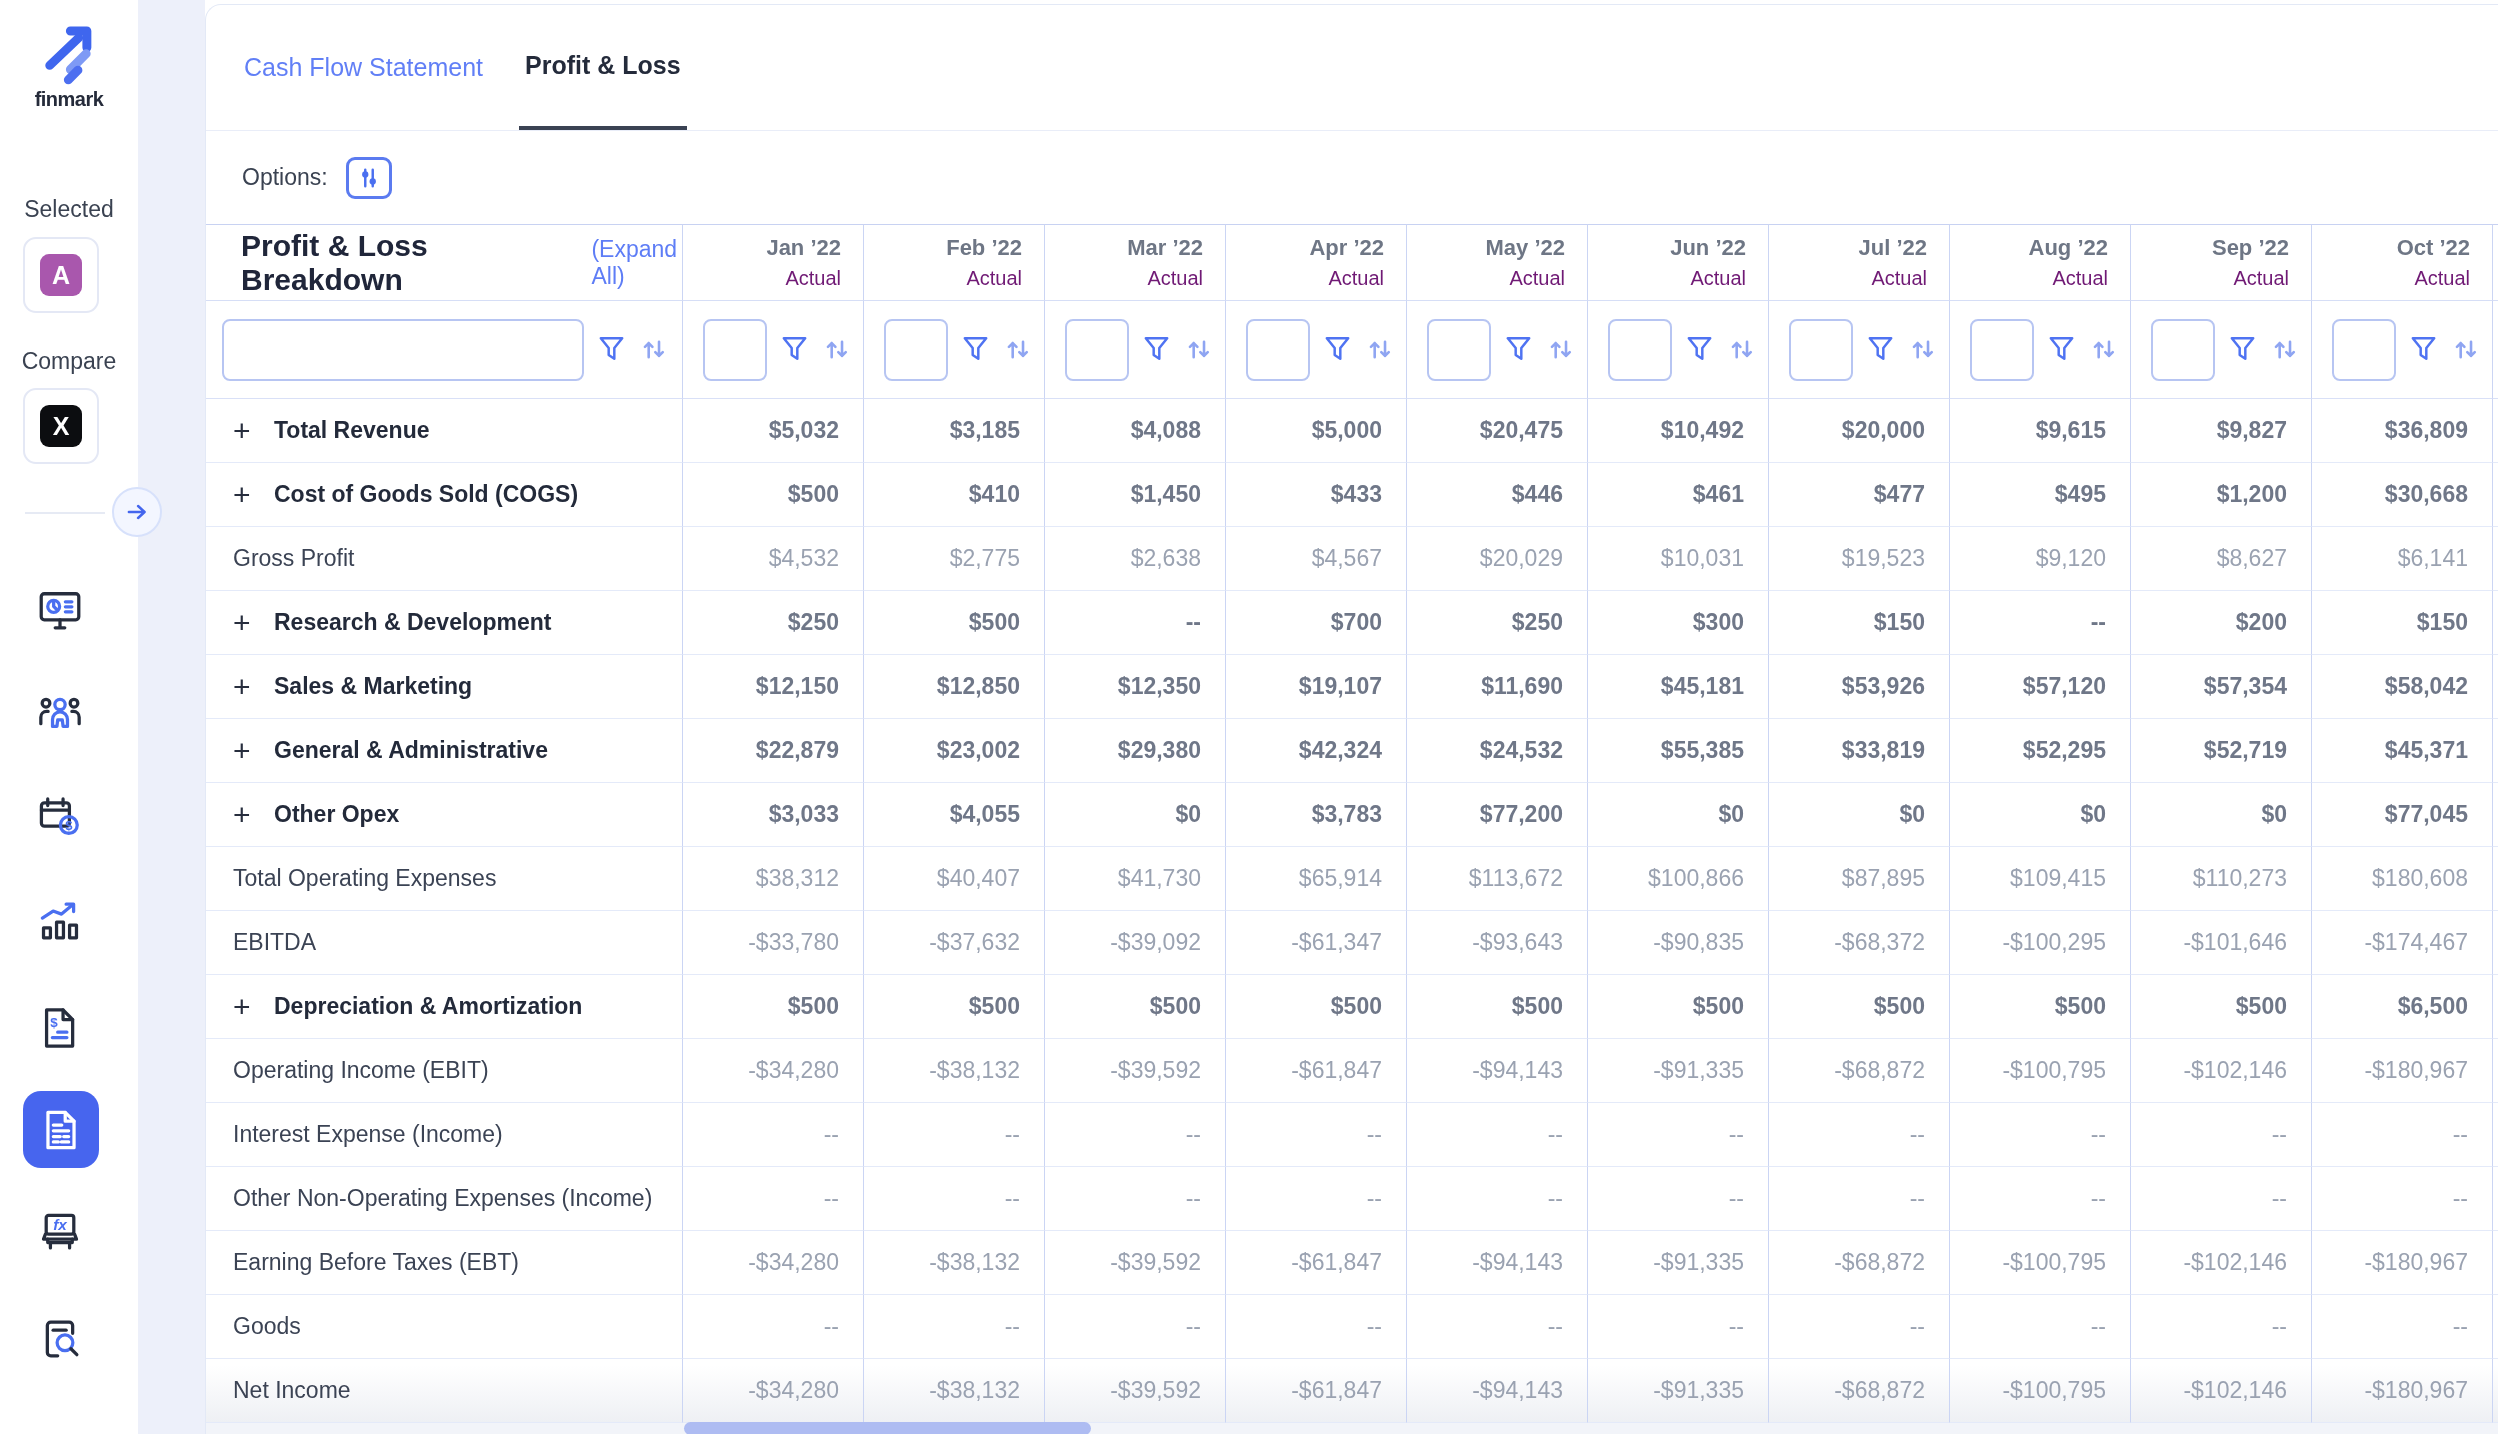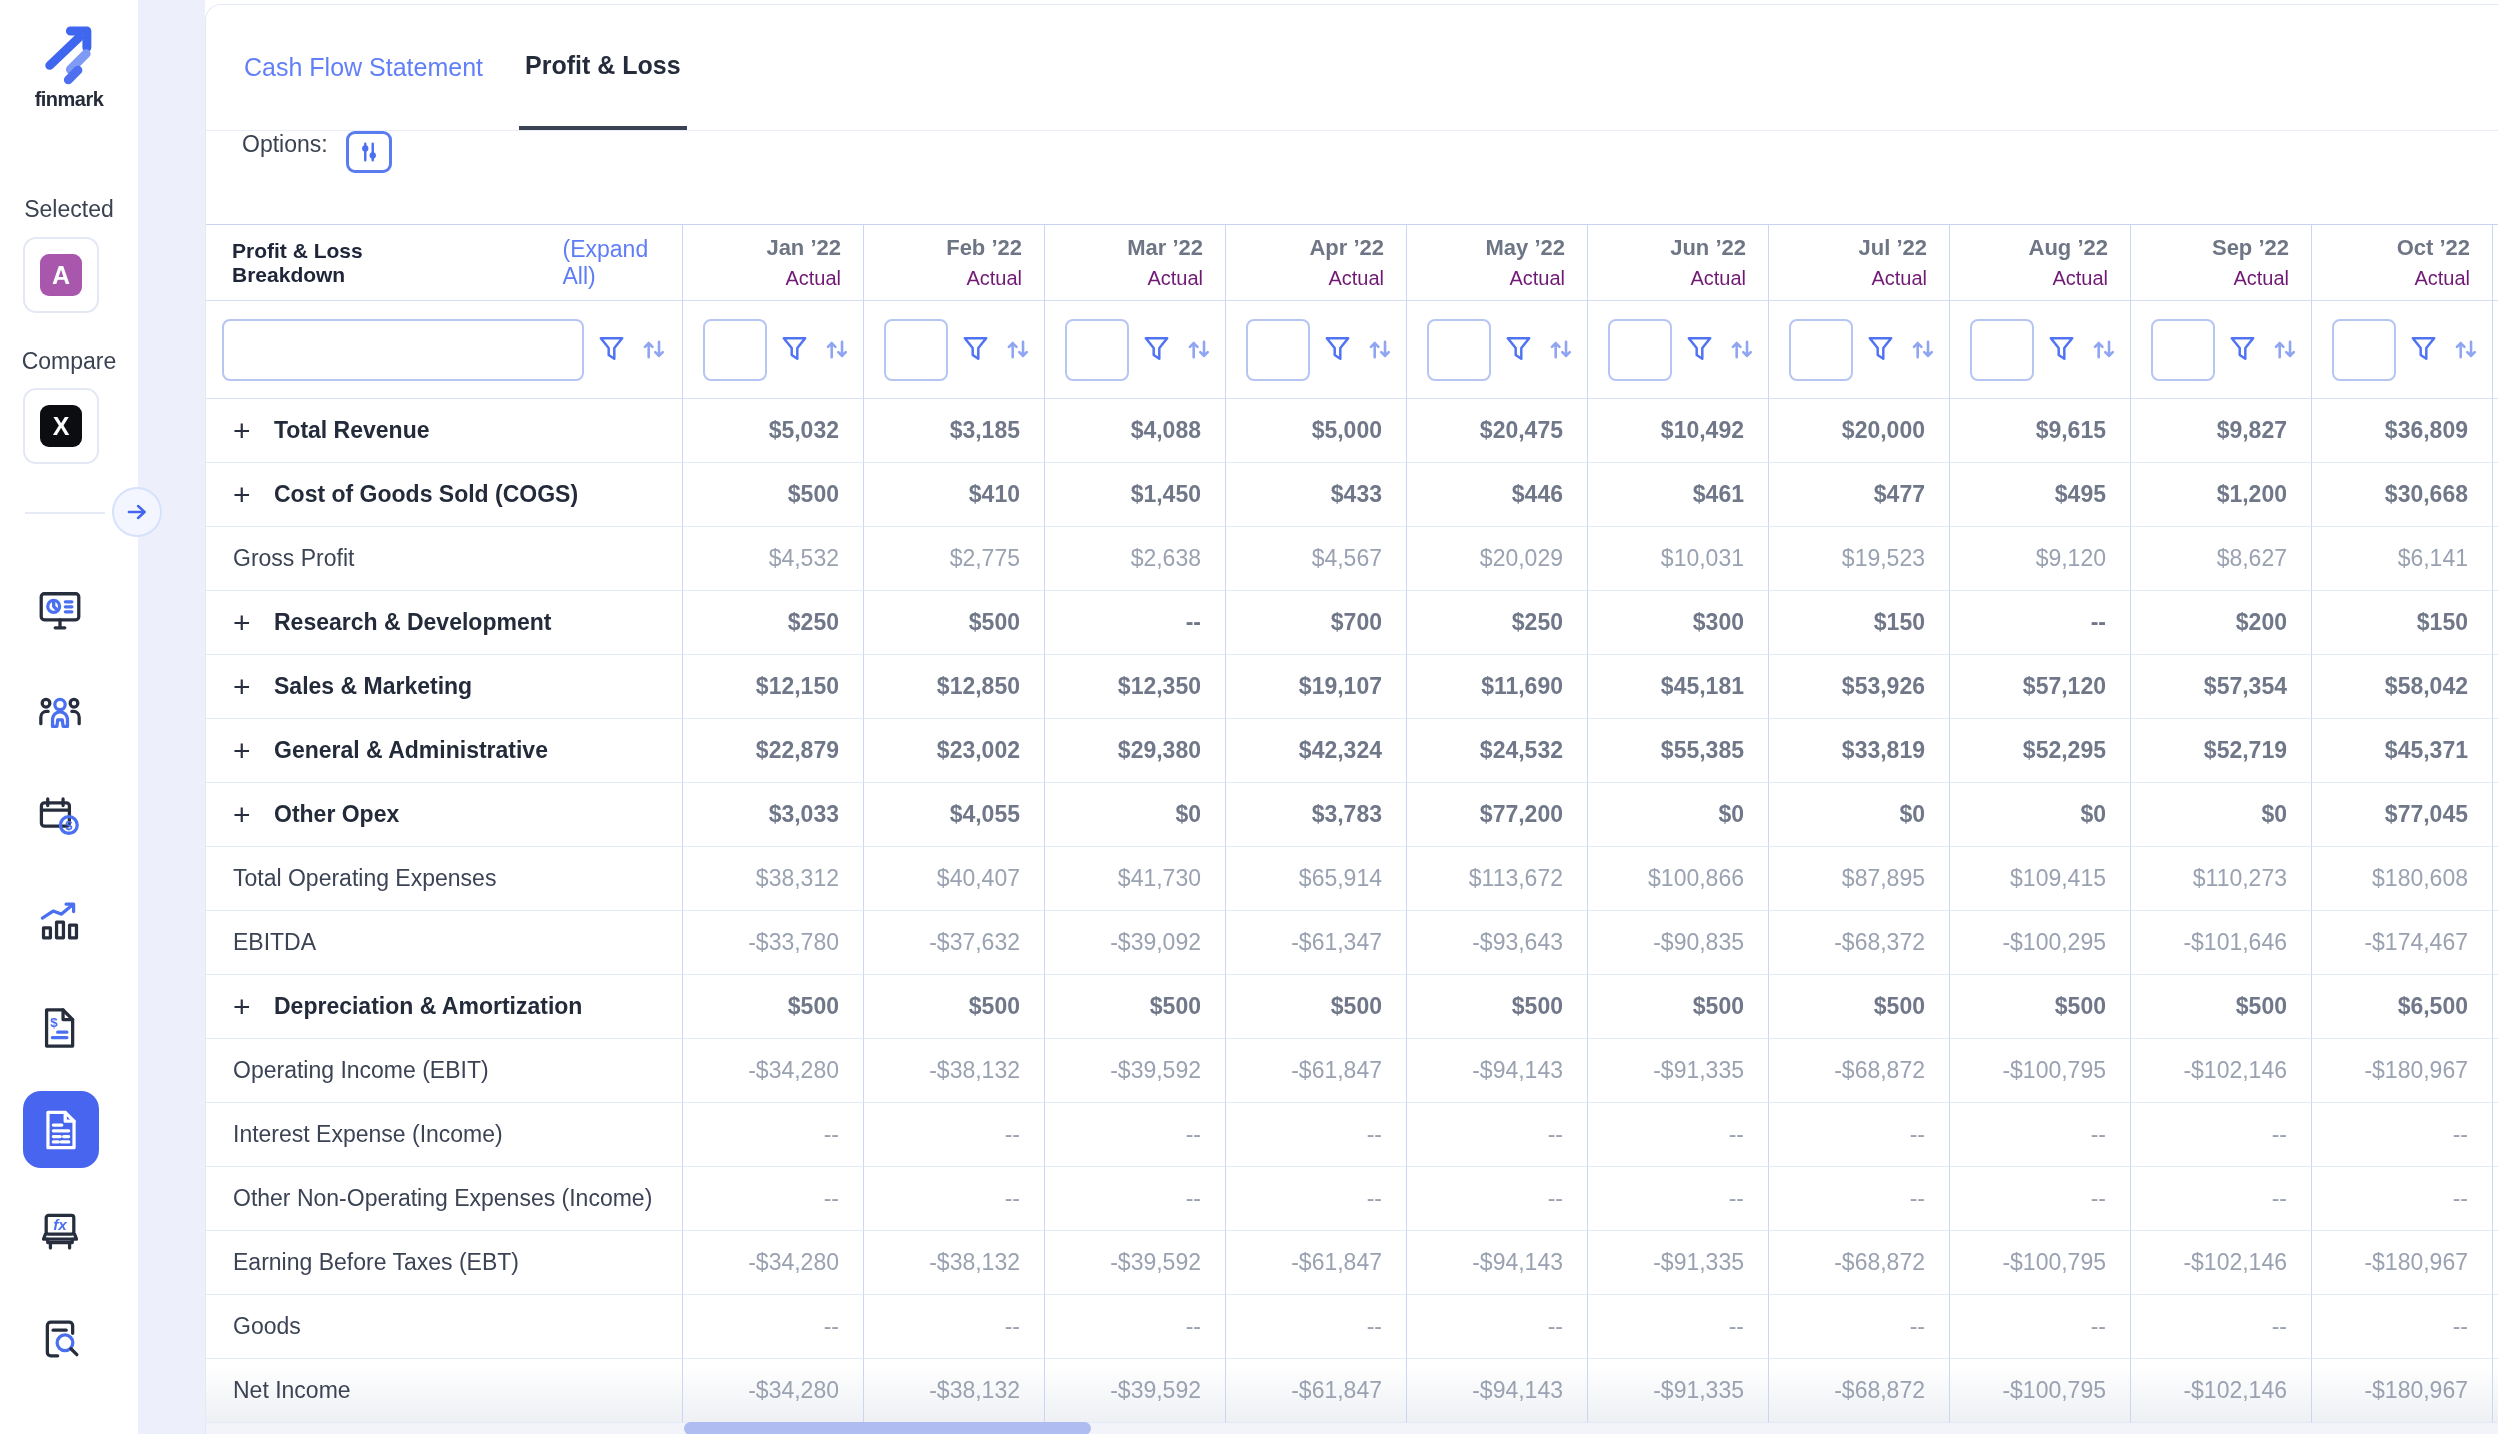--- a/index.html
+++ b/index.html
@@ -33,35 +33,35 @@
 
   
   .card { position:absolute; left:205px; top:4px; width:2293px; height:1430px; background:#fff;
     border:1px solid #e3e9f6; border-right:none; border-bottom:none; border-radius:16px 0 0 0; }
   .tabs-row { position:absolute; left:0; top:0; width:100%; height:126px; border-bottom:1px solid #e9edf8;
     display:flex; align-items:stretch; padding-left:32px; }
   .tab { display:flex; align-items:center; padding:0 6px; margin-right:30px; font-size:25px; cursor:pointer; }
   .tab.active { color:#242b3b; font-weight:700; border-bottom:4px solid #3a4253; }
   .tab.inactive { color:#617ff6; font-weight:500; }
   .options-row { position:absolute; left:0; top:126px; width:100%; height:93px;
-    display:flex; gap:18px; padding-left:36px; }
+    display:flex; align-items:center; gap:18px; padding-left:36px; }
   .options-label { font-size:23px; color:#3a4251; }
   .options-btn { width:46px; height:42px; border:3px solid #5b7bf0; border-radius:9px; background:#fff;
     display:flex; align-items:center; justify-content:center; }
 
   
   .pl-grid { position:absolute; left:0; top:219px; width:2292px;
     display:grid; grid-template-columns:477px repeat(10,181px) 1fr;
     grid-auto-rows:auto; }
   .cell { border-right:1px solid #cbd5f4; border-bottom:1px solid #e4eaf9; background:#fff; }
   .cell.edge { border-right:none; }
   .hdr { height:77px; border-top:1px solid #c8d2f2; border-bottom:1px solid #d6def6;
     display:flex; flex-direction:column; justify-content:center; }
   .hdr-left { flex-direction:row; align-items:center; padding-left:26px; gap:0; }
-  .t-title { font-size:21px; font-weight:700; color:#20263a; }
+  .t-title { font-size:30px; font-weight:700; color:#20263a;margin-left:9px; }
   .t-expand { font-size:23px; color:#5e7df6; margin-left:90px; cursor:pointer; text-decoration:none; }
   .hdr-month { align-items:flex-end; padding-right:22px; }
   .hdr-month .m { font-size:22px; font-weight:700; color:#6e7685; line-height:26px; }
   .hdr-month .a { font-size:20px; color:#701a75; line-height:24px; margin-top:5px; }
   .flt { height:98px; border-bottom:1px solid #d9e0f7; display:flex; align-items:center; }
   .flt-input { height:62px; border:2px solid #b7c5f2; border-radius:8px; outline:none; background:#fff;
     font-size:22px; color:#3a4251; padding:0 10px; }
   .flt-input.wide { width:362px; margin-left:16px; }
   .flt-input.mini { width:64px; margin-left:20px; }
   .flt .ic { margin-left:14px; display:flex; }

